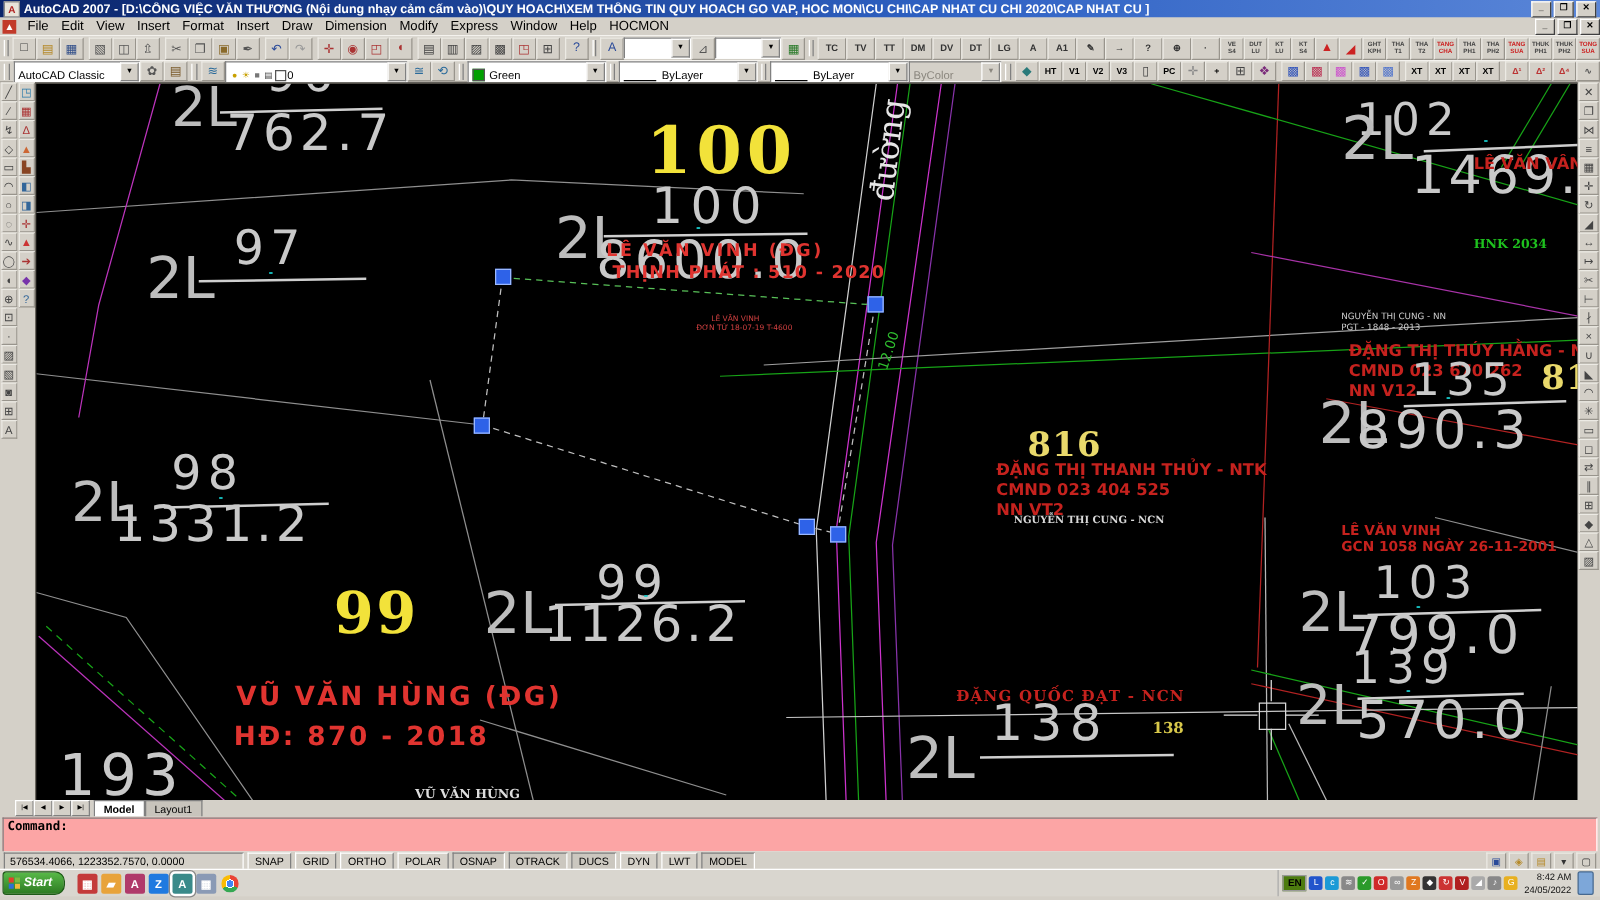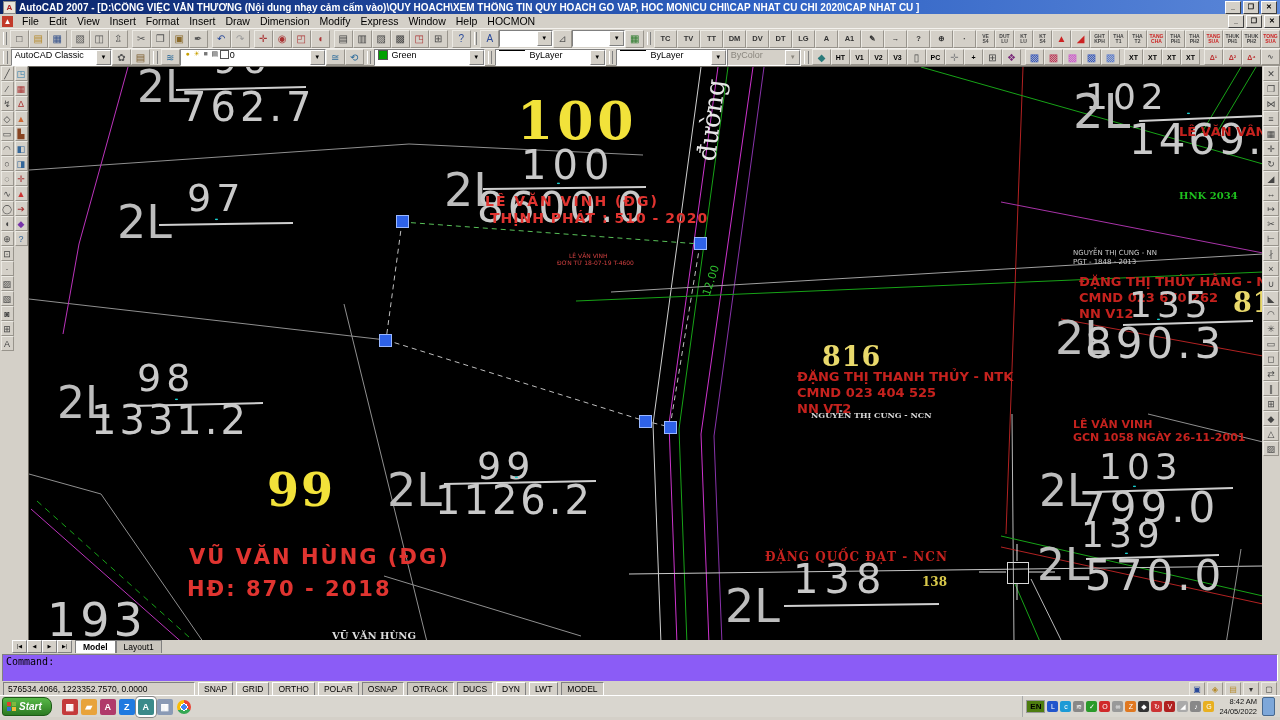--- a/index.html
+++ b/index.html
@@ -26,21 +26,21 @@
   .tbtn{min-width:17px;height:16px;display:flex;align-items:center;justify-content:center;
     font-size:10px;background:#d4d0c8;border:1px solid;border-color:#eceae4 #98948c #98948c #eceae4;margin:0;}
   .tb2 .tbtn{height:14px;}
   .tsep{width:4px;}
   .ltr{font-size:7.5px;font-weight:bold;padding:0 2px;color:#333;}
   .stack{display:flex;flex-direction:column;justify-content:center;line-height:1;height:16px;min-width:17px;
     font-size:5px;font-weight:bold;text-align:center;background:#d4d0c8;
     border:1px solid;border-color:#eceae4 #98948c #98948c #eceae4;color:#444;}
   .stack.red{color:#c22;}
   .combo{height:15px;background:#fff;border:1px solid;border-color:#808080 #fff #fff #808080;
-    display:flex;align-items:flex-start;font-size:9px;padding-left:3px;color:#000;}
+    display:flex;align-items:flex-end;font-size:9px;padding-left:3px;color:#000;}
   .combo .arrow{margin-left:auto;width:13px;height:13px;background:#d4d0c8;border:1px solid;
     border-color:#fff #808080 #808080 #fff;font-size:6px;text-align:center;line-height:12px;}
   .combo.disabled{background:#d4d0c8;color:#8a867e;}
   .chip{width:8px;height:8px;margin-right:3px;border:1px solid #555;}
   .ltline{display:inline-block;width:26px;height:1px;background:#000;margin-right:4px;}
   .mini{width:8px;height:8px;font-size:7px;line-height:8px;margin-right:1px;text-align:center;}
   
   .main{display:flex;height:574px;}
   .vcol{width:14px;display:flex;flex-direction:column;align-items:center;background:#d4d0c8;}
   .vbtn{width:13px;height:15px;font-size:9px;line-height:15px;text-align:center;color:#444;
@@ -55,22 +55,22 @@
   .marker{position:absolute;color:#19cfcf;font-size:5px;line-height:1;letter-spacing:-1px;}
   .crosshair-box{position:absolute;border:1px solid #d9d9d9;}
   
   .tabbar{height:13px;display:flex;align-items:flex-end;background:#d4d0c8;font-size:8.5px;padding-left:12px;}
   .tabnav{width:13px;height:11px;font-size:5px;line-height:10px;text-align:center;background:#d4d0c8;
     border:1px solid;border-color:#fff #808080 #808080 #fff;}
   .tab{padding:0 7px;height:12px;line-height:12px;border:1px solid #808080;border-bottom:none;background:#c8c4bc;}
   .tab.active{background:#fff;font-weight:bold;}
   
   .cmd{height:28px;background:#d4d0c8;padding:1px 2px;box-sizing:border-box;}
-  .cmd-inner{height:24px;background:#8b5cf6;border:1px solid;border-color:#808080 #fff #fff #808080;
-    font-family:"DejaVu Sans Mono",monospace;font-size:10px;padding:1px 3px;color:#000;}
+  .cmd-inner{height:24px;background:#fca5a5;border:1px solid;border-color:#808080 #fff #fff #808080;
+    font-family:"DejaVu Sans Mono",monospace;font-size:10px;padding:1px 3px;color:#000;font-weight:bold;}
   
   .status{height:17px;display:flex;align-items:center;background:#d4d0c8;font-size:9px;padding:0 3px;gap:3px;}
   .coords{width:182px;height:13px;line-height:13px;padding:0 4px;font-size:8.5px;
     border:1px solid;border-color:#808080 #fff #fff #808080;color:#000;}
   .toggle{height:13px;line-height:13px;padding:0 5px;font-size:8.5px;
     border:1px solid;border-color:#fff #808080 #808080 #fff;color:#000;}
   .toggle.on{border-color:#808080 #fff #fff #808080;background:#cbc7bf;}
   .stray{margin-left:auto;display:flex;align-items:center;gap:2px;}
   .stray .tbtn{height:13px;min-width:14px;font-size:8px;}
   

